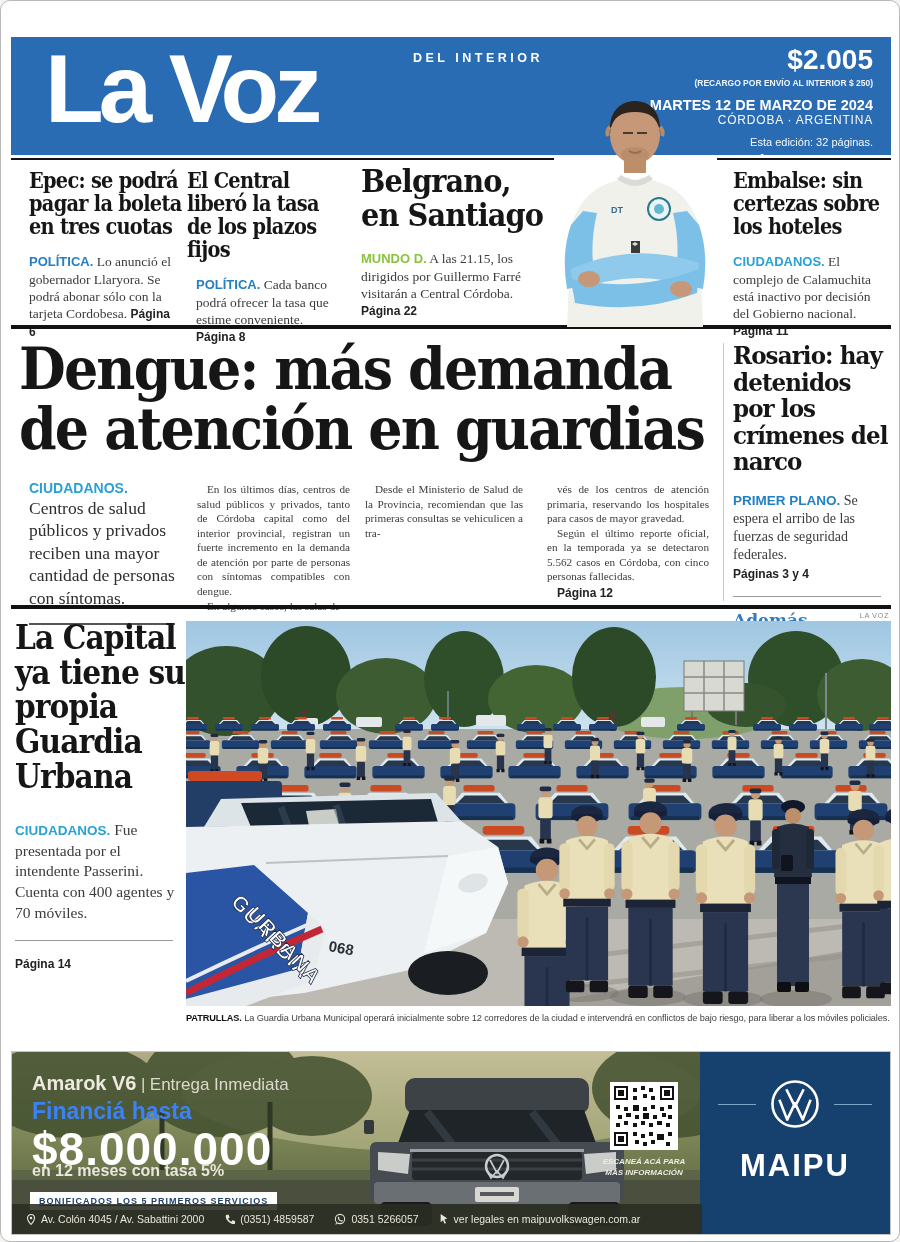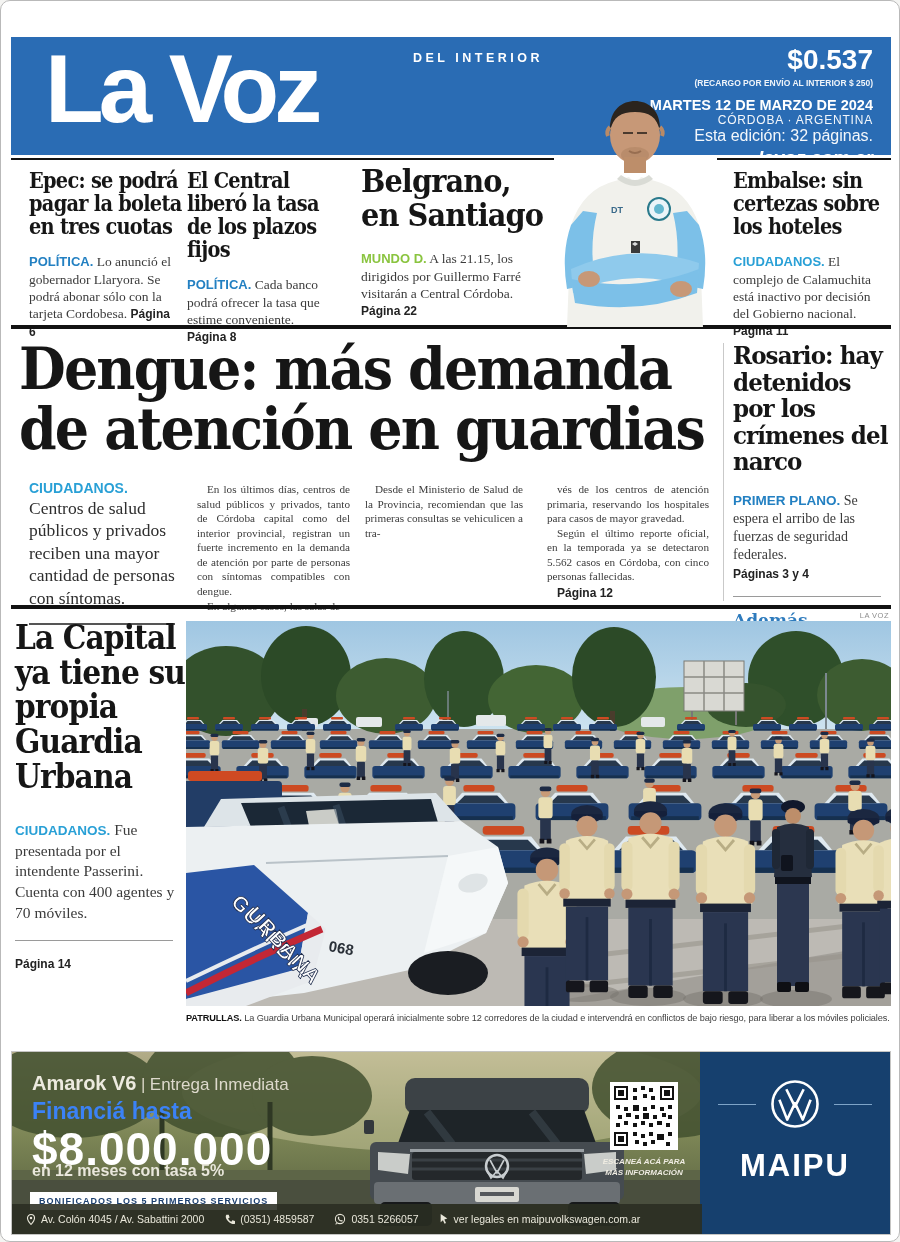--- a/index.html
+++ b/index.html
@@ -21,21 +21,21 @@
   
   #masthead{left:10px;top:36px;width:880px;height:118px;background:#2a6cb4;}
   #logo{position:absolute;left:34px;top:4px;color:#fff;font-weight:bold;font-size:96px;
         letter-spacing:-5px;line-height:1;}
   #tagline{position:absolute;left:402px;top:14px;color:#fff;font-weight:bold;font-size:12.5px;letter-spacing:3.5px;}
   #mast-right{position:absolute;right:18px;top:8px;text-align:right;color:#fff;}
   #price{font-size:28px;font-weight:bold;line-height:1.1;}
   #price-note{font-size:8.5px;font-weight:bold;opacity:.92;margin-top:2px;}
   #date{font-size:14.5px;font-weight:bold;margin-top:9px;}
   #place{font-size:12px;letter-spacing:.8px;opacity:.95;}
-  #edition{font-size:16px;opacity:.95;}
+  #edition{font-size:11px;margin-top:9px;opacity:.95;}
   #website{font-size:19px;font-weight:bold;font-style:italic;margin-top:2px;}
 
   .tophl{font-size:21.5px;line-height:1.07;letter-spacing:-.8px;}
   .kickp{font-size:13.5px;line-height:1.28;margin-top:15px;}
   .kickp .kick{font-size:13px;}
   .kickp .pageref{font-size:12px;}
 
   #dengue-l1,#dengue-l2{font-size:58px;letter-spacing:-2px;line-height:1.04;}
   .colp{font-size:11.2px;line-height:1.3;text-align:justify;}
   .colp p{margin:0;text-indent:10px;}
@@ -44,40 +44,40 @@
 </style>
 </head>
 <body>
 
 <div id="page">
 
   <div class="s" id="masthead">
     <div id="logo">La Voz</div>
     <div id="tagline">DEL INTERIOR</div>
     <div id="mast-right">
-      <div id="price">$0.537</div>
+      <div id="price">$2.005</div>
       <div id="price-note">(RECARGO POR ENVÍO AL INTERIOR $ 250)</div>
       <div id="date">MARTES 12 DE MARZO DE 2024</div>
       <div id="place">CÓRDOBA · ARGENTINA</div>
       <div id="edition">Esta edición: 32 páginas.</div>
       <div id="website">lavoz.com.ar</div>
     </div>
   </div>
 
   <div class="s rule-black" style="left:10px;top:157px;width:543px;height:2px;"></div>
   <div class="s rule-black" style="left:716px;top:157px;width:174px;height:2px;"></div>
 
   <div class="s" style="left:28px;top:168px;width:178px;">
     <div class="serifhead tophl cond">Epec: se podrá pagar la boleta en tres cuotas</div>
     <p class="bodytxt kickp" style="width:150px;"><span class="kick kick-blue">POLÍTICA.</span> <span>Lo anunció el gobernador Llaryora. Se podrá abonar sólo con la tarjeta Cordobesa.</span> <span class="pageref">Página 6</span></p>
   </div>
 
   <div class="s" style="left:186px;top:168px;width:178px;">
     <div class="serifhead tophl cond">El Central liberó la tasa de los plazos fijos</div>
-    <p class="bodytxt kickp" style="width:150px;"><span class="kick kick-blue">POLÍTICA.</span> <span>Cada banco podrá ofrecer la tasa que estime conveniente.</span><br><span class="pageref">Página 8</span></p>
+    <p class="bodytxt kickp" style="width:150px;margin-left:9px;"><span class="kick kick-blue">POLÍTICA.</span> <span>Cada banco podrá ofrecer la tasa que estime conveniente.</span><br><span class="pageref">Página 8</span></p>
   </div>
 
   <div class="s" style="left:360px;top:164px;width:215px;">
     <div class="serifhead cond" style="font-size:32px;line-height:1.05;letter-spacing:-1px;">Belgrano, en Santiago</div>
     <p class="bodytxt kickp" style="width:190px;margin-top:18px;"><span class="kick kick-green">MUNDO D.</span> <span>A las 21.15, los dirigidos por Guillermo Farré visitarán a Central Córdoba.</span> <span class="pageref">Página 22</span></p>
   </div>
 
   <div class="s" style="left:732px;top:168px;width:178px;">
     <div class="serifhead tophl cond">Embalse: sin certezas sobre los hoteles</div>
     <p class="bodytxt kickp" style="width:152px;"><span class="kick kick-cyan">CIUDADANOS.</span> <span>El complejo de Calamuchita está inactivo por decisión del Gobierno nacional.</span> <span class="pageref">Página 11</span></p>
@@ -423,21 +423,21 @@
     </svg>
 
     <div style="position:absolute;left:20px;top:20px;">
       <span style="font-size:20px;font-weight:bold;color:#eceadf;">Amarok V6</span>
       <span style="font-size:17px;color:#d9d5c6;">|</span>
       <span style="font-size:17px;color:#ddd9cc;">Entrega Inmediata</span>
     </div>
     <div style="position:absolute;left:20px;top:46px;font-size:23px;font-weight:bold;color:#3b82f6;">Financiá hasta</div>
     <div style="position:absolute;left:20px;top:70px;font-size:46px;font-weight:bold;color:#ffffff;letter-spacing:1px;">$8.000.000</div>
     <div style="position:absolute;left:20px;top:110px;font-size:16px;font-weight:bold;color:#e9e7dc;">en 12 meses con tasa 5%</div>
-    <div style="position:absolute;left:18px;top:140px;background:#fff;color:#1c3f6e;font-size:9px;font-weight:bold;letter-spacing:1px;padding:4px 9px;">BONIFICADOS LOS 5 PRIMEROS SERVICIOS</div>
+    <div style="position:absolute;left:18px;top:140px;background:#fff;color:#1c3f6e;font-size:9px;font-weight:bold;letter-spacing:1px;padding:4px 9px;text-decoration:underline;">BONIFICADOS LOS 5 PRIMEROS SERVICIOS</div>
 
     <div style="position:absolute;left:598px;top:30px;width:68px;height:68px;background:#fff;padding:4px;">
       <svg width="60" height="60" viewBox="0 0 29 29" shape-rendering="crispEdges">
         <rect width="29" height="29" fill="#fff"></rect>
         <g fill="#111">
           <rect x="0" y="0" width="7" height="7"></rect>
             <rect x="22" y="0" width="7" height="7"></rect>
             <rect x="0" y="22" width="7" height="7"></rect>
           <rect x="9" y="1" width="2" height="2"></rect>
             <rect x="13" y="0" width="2" height="2"></rect>

